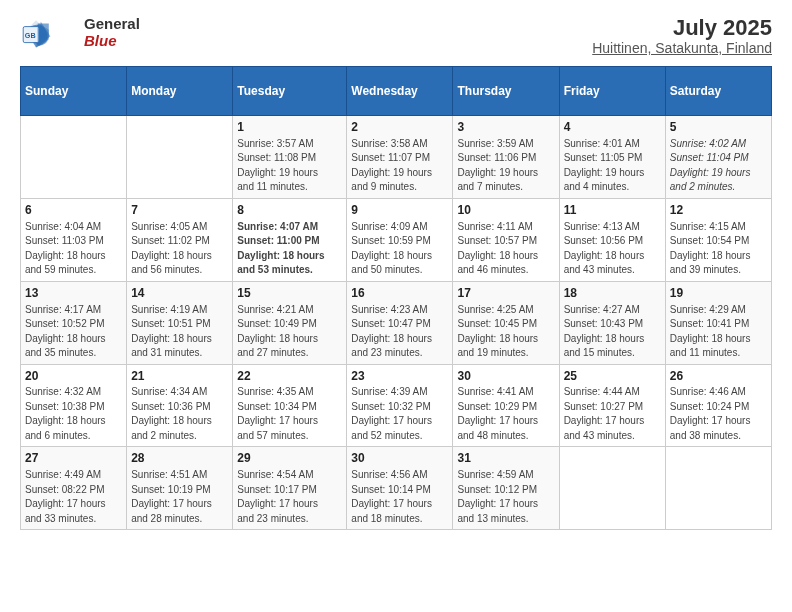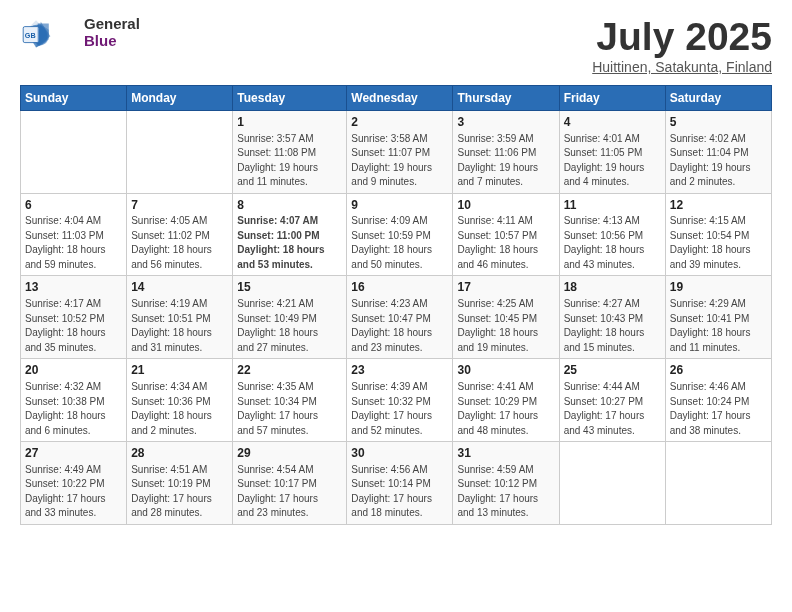--- a/index.html
+++ b/index.html
@@ -34,49 +34,50 @@
       margin-left: 28px;
     }
     .logo-general {
       font-size: 15px;
       font-weight: bold;
       color: #333;
     }
     .logo-blue {
       font-size: 15px;
       font-weight: bold;
-      color: #701a75;
+      color: #b91c1c;
+      font-style: italic;
     }
     .logo-icon {
       width: 32px;
       height: 32px;
     }
     .title-block {
       text-align: right;
     }
     .main-title {
-      font-size: 39px;
+      font-size: 22px;
       font-weight: bold;
       color: #333;
       line-height: 1.1;
     }
     .subtitle {
       font-size: 14px;
       color: #555;
       text-decoration: underline;
     }
     .calendar-table {
       width: 100%;
       border-collapse: collapse;
       font-size: 10.5px;
     }
     .calendar-table thead tr th {
       background-color: #2a6db5;
       color: #fff;
-      padding: 5px 4px;
+      padding: 17px 4px;
       text-align: left;
       font-size: 12px;
       font-weight: bold;
       border: 1px solid #1a5090;
     }
     .calendar-table tbody tr td {
       border: 1px solid #ccc;
       padding: 3px 4px;
       vertical-align: top;
       height: 78px;
@@ -171,21 +172,21 @@
           </td>
           <td>
             <span class="day-number">4</span>
             <div class="day-info" style="white-space: pre-line;">Sunrise: 4:01 AM
 Sunset: 11:05 PM
 Daylight: 19 hours
 and 4 minutes.</div>
           </td>
           <td>
             <span class="day-number">5</span>
-            <div class="day-info" style="white-space: pre-line;">Sunrise: 4:02 AM
+            <div class="day-info" style="white-space: pre-line; font-style: italic;">Sunrise: 4:02 AM
 Sunset: 11:04 PM
 Daylight: 19 hours
 and 2 minutes.</div>
           </td>
         </tr>
         <tr>
           <td>
             <span class="day-number">6</span>
             <div class="day-info" style="white-space: pre-line;">Sunrise: 4:04 AM
 Sunset: 11:03 PM
@@ -334,21 +335,21 @@
             <div class="day-info" style="white-space: pre-line;">Sunrise: 4:46 AM
 Sunset: 10:24 PM
 Daylight: 17 hours
 and 38 minutes.</div>
           </td>
         </tr>
         <tr>
           <td>
             <span class="day-number">27</span>
             <div class="day-info" style="white-space: pre-line;">Sunrise: 4:49 AM
-Sunset: 10:22 PM
+Sunset: 08:22 PM
 Daylight: 17 hours
 and 33 minutes.</div>
           </td>
           <td>
             <span class="day-number">28</span>
             <div class="day-info" style="white-space: pre-line;">Sunrise: 4:51 AM
 Sunset: 10:19 PM
 Daylight: 17 hours
 and 28 minutes.</div>
           </td>

